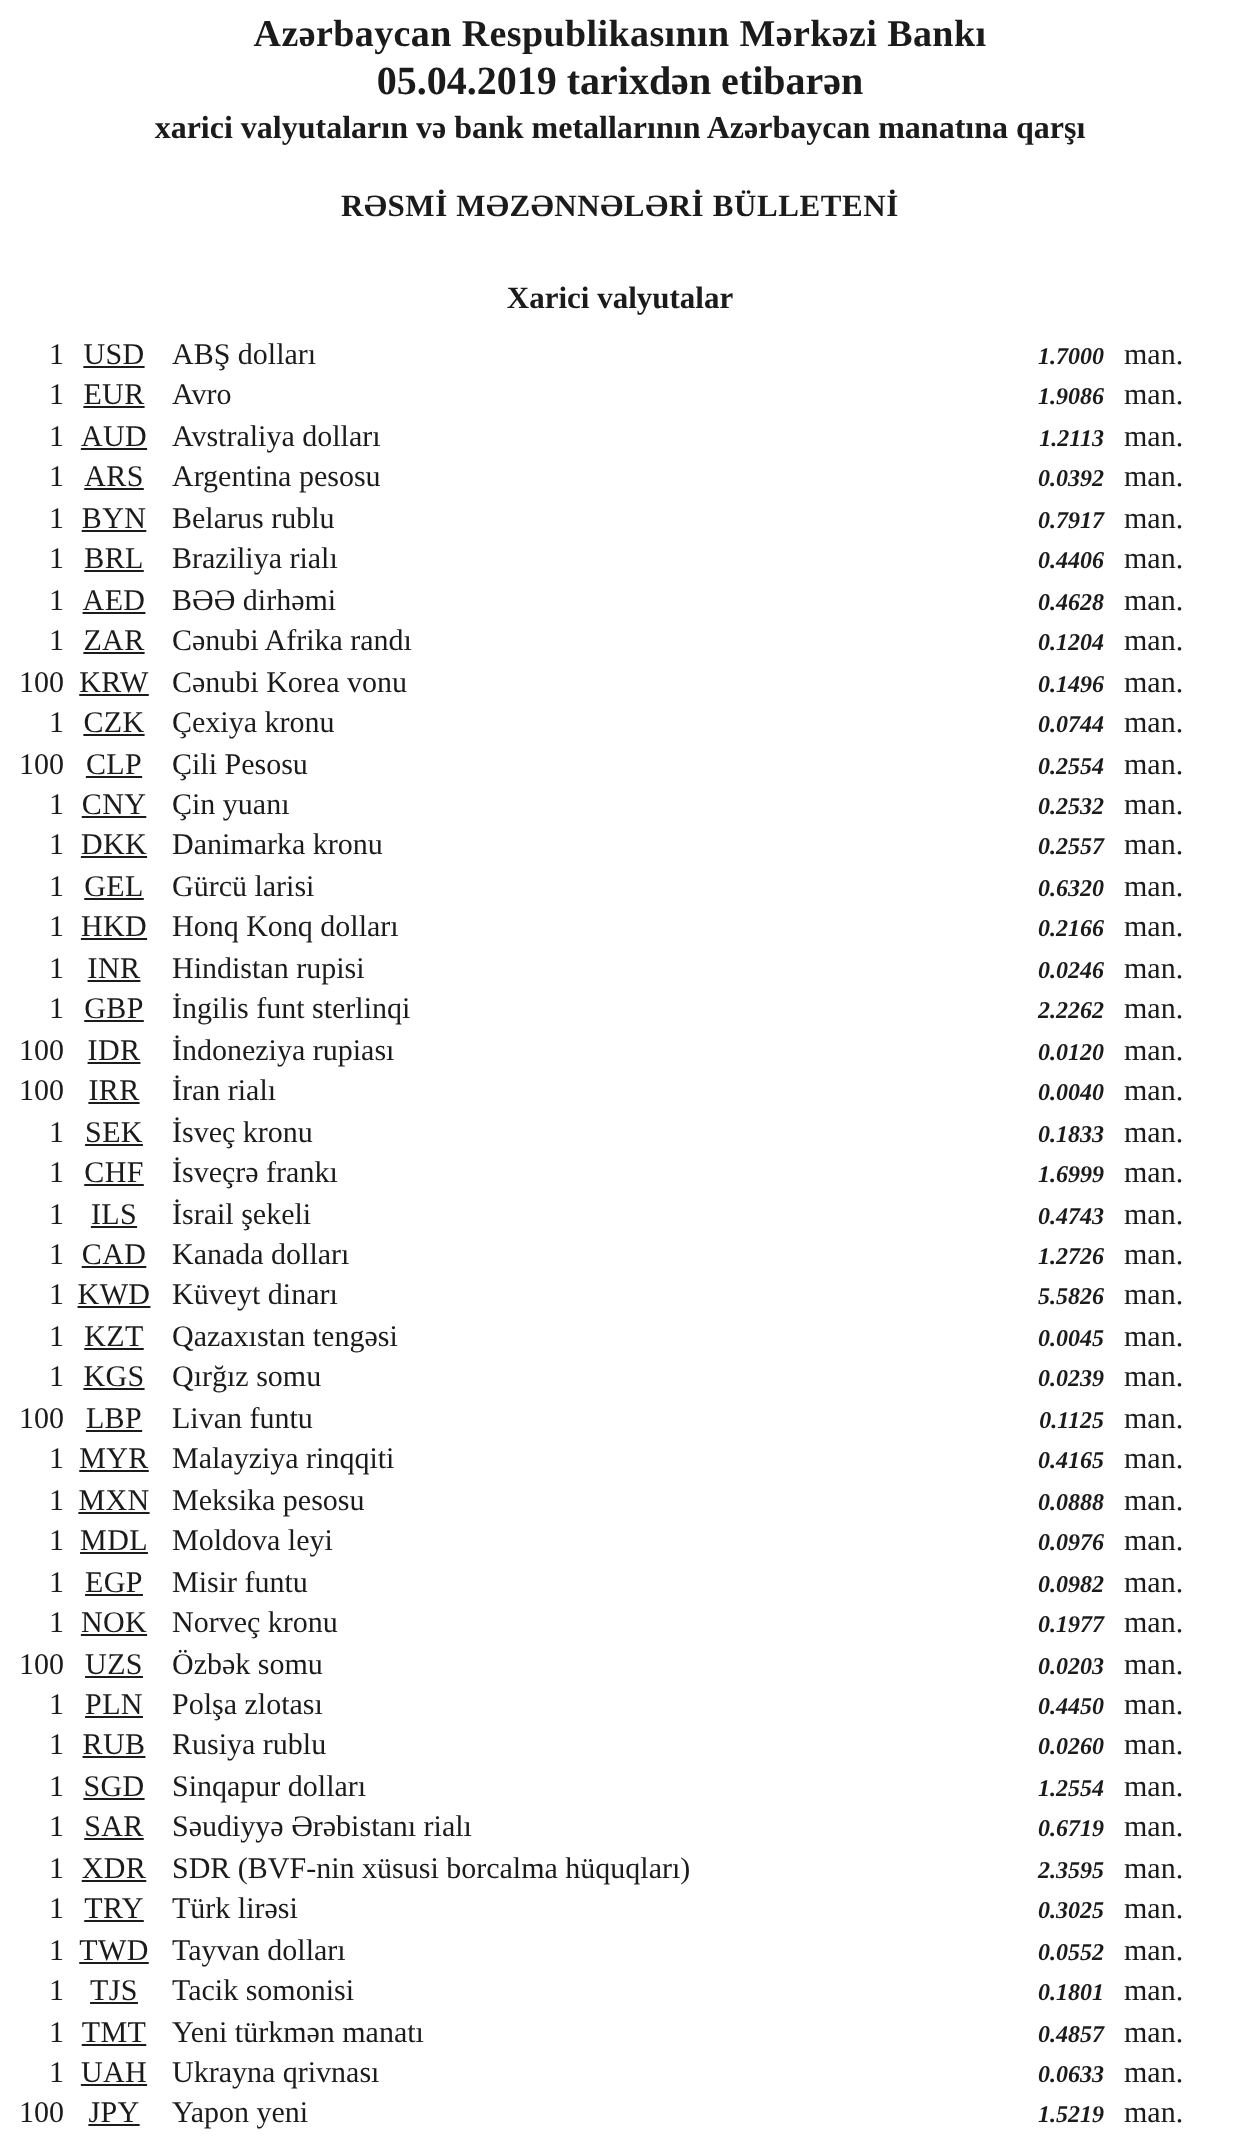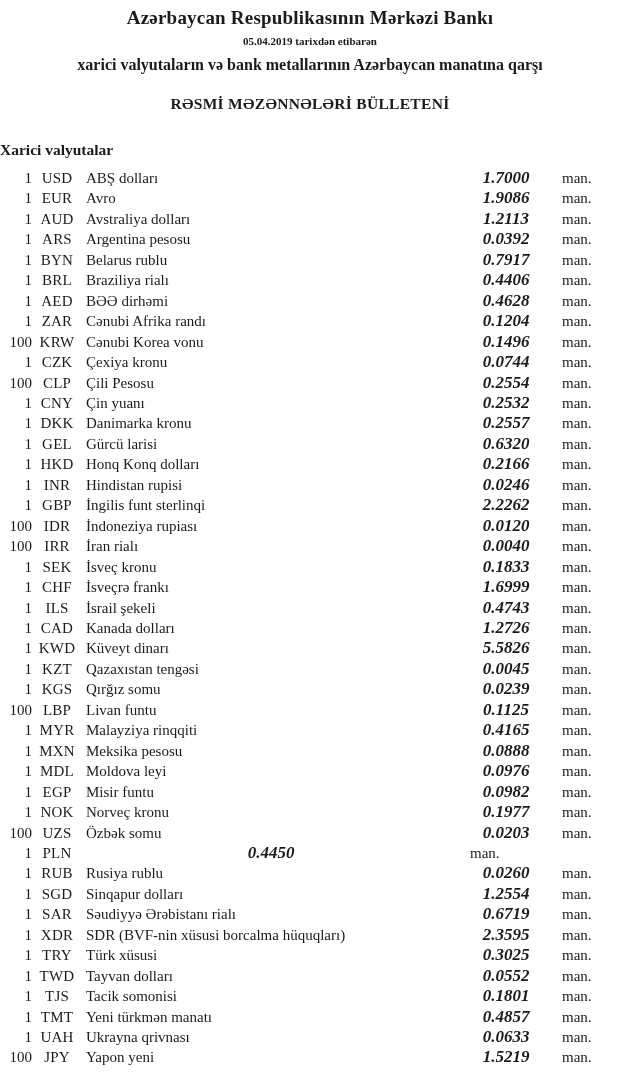--- a/index.html
+++ b/index.html
@@ -18,63 +18,64 @@
   }
   header { text-align: center; }
   .bank-title {
     padding-top: 6px;
     font-size: 19px;
     line-height: 24px;
     font-weight: bold;
     letter-spacing: 0.2px;
   }
   .date-line {
-    font-size: 11px;
+    font-size: 20px;
     line-height: 23px;
     font-weight: bold;
   }
   .subject-line {
     font-size: 16px;
     line-height: 23px;
     font-weight: bold;
   }
   .bulletin-title {
     margin-top: 16px;
     font-size: 15.5px;
     line-height: 23px;
     font-weight: bold;
     letter-spacing: 0.3px;
   }
   .section-title {
     margin-top: 24px;
+    text-align: center;
     font-size: 15.5px;
     line-height: 22px;
     font-weight: bold;
   }
   .rates-table {
     margin-top: 7px;
     padding-right: 14px;
   }
   .row {
     display: grid;
     grid-template-columns: 32px 50px 1fr 92px 54px;
     align-items: baseline;
     height: 20.46px;
     line-height: 20.46px;
     font-size: 15px;
     white-space: nowrap;
   }
   .row .qty  { text-align: right; }
-  .row .code { text-align: center; letter-spacing: 0.2px; }
+  .row .code { text-align: center; letter-spacing: 0.2px; text-decoration: underline; }
   .row .name { padding-left: 4px; overflow: hidden; }
   .row .rate {
-    text-align: center;
+    text-align: right;
     font-weight: bold;
     font-style: italic;
-    font-size: 17px;
+    font-size: 12px;
   }
   .row .unit { padding-left: 10px; }
 </style>
 </head>
 <body style="color: rgb(27, 27, 27); background: rgb(255, 255, 255);">
 
 <div class="page">
   <header>
     <div class="bank-title">Azərbaycan Respublikasının Mərkəzi Bankı</div>
     <div class="date-line">05.04.2019 tarixdən etibarən</div>
@@ -345,20 +346,21 @@
     <span class="qty">100</span>
     <span class="code">UZS</span>
     <span class="name">Özbək somu</span>
     <span class="rate">0.0203</span>
     <span class="unit">man.</span>
   </div>
 
   <div class="row">
     <span class="qty">1</span>
     <span class="code">PLN</span>
+    <span class="name">Polşa zlotası</span>
     <span class="rate">0.4450</span>
     <span class="unit">man.</span>
   </div>
 
   <div class="row">
     <span class="qty">1</span>
     <span class="code">RUB</span>
     <span class="name">Rusiya rublu</span>
     <span class="rate">0.0260</span>
     <span class="unit">man.</span>
@@ -384,21 +386,21 @@
     <span class="qty">1</span>
     <span class="code">XDR</span>
     <span class="name">SDR (BVF-nin xüsusi borcalma hüquqları)</span>
     <span class="rate">2.3595</span>
     <span class="unit">man.</span>
   </div>
 
   <div class="row">
     <span class="qty">1</span>
     <span class="code">TRY</span>
-    <span class="name">Türk xüsusi</span>
+    <span class="name">Türk lirəsi</span>
     <span class="rate">0.3025</span>
     <span class="unit">man.</span>
   </div>
 
   <div class="row">
     <span class="qty">1</span>
     <span class="code">TWD</span>
     <span class="name">Tayvan dolları</span>
     <span class="rate">0.0552</span>
     <span class="unit">man.</span>

